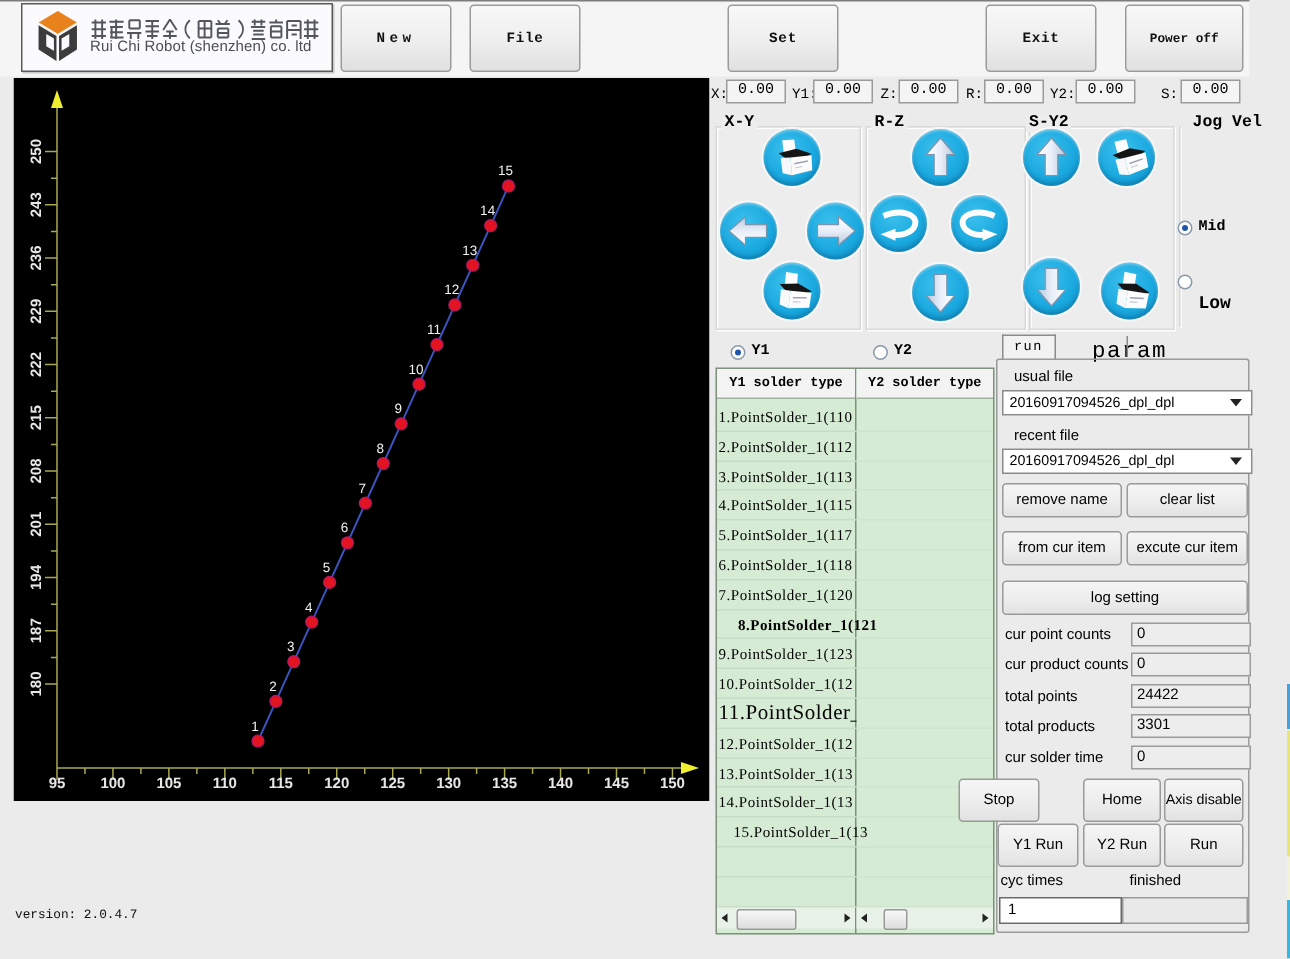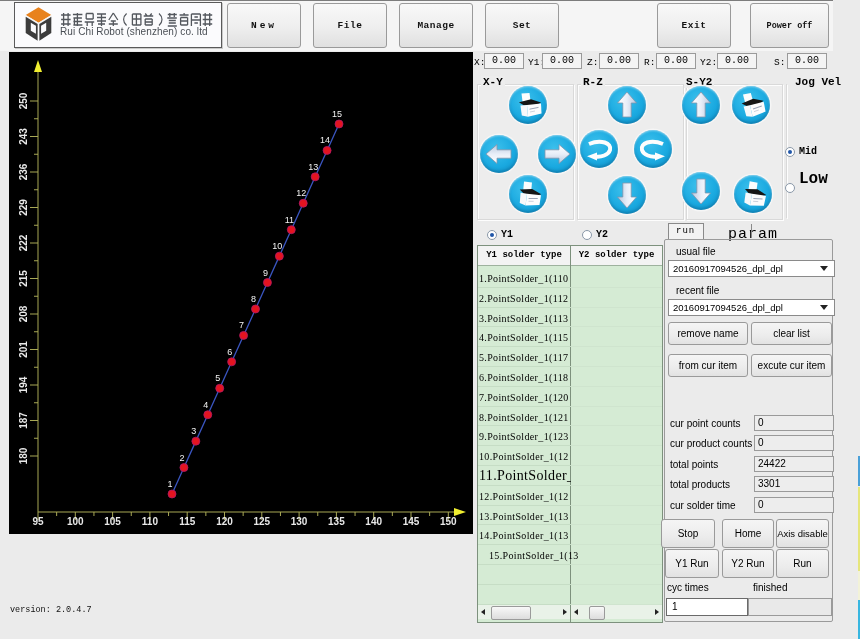--- a/index.html
+++ b/index.html
@@ -28,21 +28,20 @@
 .radio{width:10px;height:10px;border-radius:50%;background:#fff;border:1px solid #8a98a8;box-sizing:border-box;}
 .radio.sel::after{content:"";position:absolute;left:2px;top:2px;width:4px;height:4px;border-radius:50%;background:#2056a8;}
 </style></head>
 <body>
 <div id="win">
   <div class="abs" id="topbar"></div>
   <div class="abs" id="logobox"></div>
 
   <div class="abs tbtn" style="left:227px;letter-spacing:3px;">New</div>
   <div class="abs tbtn" style="left:313px;">File</div>
-  <div class="abs tbtn" style="left:399px;">Manage</div>
   <div class="abs tbtn" style="left:485px;">Set</div>
   <div class="abs tbtn" style="left:750px;width:77px;letter-spacing:0;font-size:8.5px;">Power off</div>
   <div class="abs tbtn" style="left:657px;">Exit</div>
 
   <svg class="abs" style="left:24px;top:6px;" width="29" height="36" viewBox="0 0 34 41">
     <polygon points="17,1 32,10 17,19 2,10" fill="#e8821d"></polygon>
     <polygon points="17,19 32,10 32,12 17,21" fill="#f5f5f5"></polygon>
     <polygon points="2,10 17,19 17,21 2,12" fill="#f5f5f5"></polygon>
     <polygon points="2,12 16,20.5 16,40 2,31" fill="#3c3c3c"></polygon>
     <polygon points="32,12 18,20.5 18,40 32,31" fill="#3c3c3c"></polygon>
@@ -364,21 +363,21 @@
             <line x1="1.5" y1="4.2" x2="10.5" y2="2.4" stroke="#9aa3b5" stroke-width="1"></line>
             <line x1="2" y1="7" x2="7" y2="6" stroke="#c3c9d6" stroke-width="0.8"></line>
           </g>
         </svg>
       </div>
     </div>
 
   <div class="abs radio sel" style="left:785px;top:147px;"></div>
   <div class="abs mono" style="left:799px;top:146px;font-size:10px;font-weight:bold;">Mid</div>
   <div class="abs radio" style="left:785px;top:183px;"></div>
-  <div class="abs mono" style="left:799px;top:170px;font-size:16px;font-weight:bold;">Low</div>
+  <div class="abs mono" style="left:799px;top:195px;font-size:12px;font-weight:bold;">Low</div>
 
   <div class="abs radio sel" style="left:487px;top:230px;"></div>
   <div class="abs mono" style="left:501px;top:229px;font-size:10px;font-weight:bold;">Y1</div>
   <div class="abs radio" style="left:582px;top:230px;"></div>
   <div class="abs mono" style="left:596px;top:229px;font-size:10px;font-weight:bold;">Y2</div>
 
   <div class="abs" id="tablewrap">
       <div class="abs" style="left: 92px; top: 0px; width: 1px; height: 376px; background: rgb(125, 145, 125);"></div>
       <div class="abs" style="left: 0px; top: 0px; width: 92px; height: 19px; background: rgb(243, 243, 243); border-bottom: 1px solid rgb(158, 178, 158); font-family: &quot;Liberation Mono&quot;, monospace; font-weight: bold; font-size: 9px; letter-spacing: 0px; text-align: center; line-height: 19px;"><span>Y1 solder type</span></div>
       <div class="abs" style="left: 93px; top: 0px; width: 91px; height: 19px; background: rgb(243, 243, 243); border-bottom: 1px solid rgb(158, 178, 158); font-family: &quot;Liberation Mono&quot;, monospace; font-weight: bold; font-size: 9px; letter-spacing: 0px; text-align: center; line-height: 19px;"><span>Y2 solder type</span></div>
@@ -389,21 +388,21 @@
       <div class="abs" style="left: 0px; top: 60.6px; width: 92px; height: 19.8px; line-height: 19.8px; border-bottom: 1px solid rgb(198, 221, 197); white-space: nowrap; overflow: hidden; padding-left: 1px;"><span style="font-family:Liberation Serif,serif;font-size:10px;letter-spacing:0.35px;">3.PointSolder_1(113</span></div>
       <div class="abs" style="left: 93px; top: 60.6px; width: 91px; height: 19.8px; border-bottom: 1px solid rgb(207, 228, 206);"></div>
       <div class="abs" style="left: 0px; top: 80.4px; width: 92px; height: 19.8px; line-height: 19.8px; border-bottom: 1px solid rgb(198, 221, 197); white-space: nowrap; overflow: hidden; padding-left: 1px;"><span style="font-family:Liberation Serif,serif;font-size:10px;letter-spacing:0.35px;">4.PointSolder_1(115</span></div>
       <div class="abs" style="left: 93px; top: 80.4px; width: 91px; height: 19.8px; border-bottom: 1px solid rgb(207, 228, 206);"></div>
       <div class="abs" style="left: 0px; top: 100.2px; width: 92px; height: 19.8px; line-height: 19.8px; border-bottom: 1px solid rgb(198, 221, 197); white-space: nowrap; overflow: hidden; padding-left: 1px;"><span style="font-family:Liberation Serif,serif;font-size:10px;letter-spacing:0.35px;">5.PointSolder_1(117</span></div>
       <div class="abs" style="left: 93px; top: 100.2px; width: 91px; height: 19.8px; border-bottom: 1px solid rgb(207, 228, 206);"></div>
       <div class="abs" style="left: 0px; top: 120px; width: 92px; height: 19.8px; line-height: 19.8px; border-bottom: 1px solid rgb(198, 221, 197); white-space: nowrap; overflow: hidden; padding-left: 1px;"><span style="font-family:Liberation Serif,serif;font-size:10px;letter-spacing:0.35px;">6.PointSolder_1(118</span></div>
       <div class="abs" style="left: 93px; top: 120px; width: 91px; height: 19.8px; border-bottom: 1px solid rgb(207, 228, 206);"></div>
       <div class="abs" style="left: 0px; top: 139.8px; width: 92px; height: 19.8px; line-height: 19.8px; border-bottom: 1px solid rgb(198, 221, 197); white-space: nowrap; overflow: hidden; padding-left: 1px;"><span style="font-family:Liberation Serif, serif;font-size:10px;letter-spacing:0.35px;">7.PointSolder_1(120</span></div>
       <div class="abs" style="left: 93px; top: 139.8px; width: 91px; height: 19.8px; border-bottom: 1px solid rgb(207, 228, 206);"></div>
-      <div class="abs" style="left: 0px; top: 159.6px; width: 92px; height: 19.8px; line-height: 19.8px; border-bottom: 1px solid rgb(198, 221, 197); white-space: nowrap; overflow: hidden; padding-left: 1px;"><span style="font-family:Liberation Serif,serif;font-size:10px;letter-spacing:0.35px;">8.PointSolder_1(121</span></div>
+      <div class="abs" style="left: 0px; top: 159.6px; width: 92px; height: 19.8px; line-height: 19.8px; border-bottom: 1px solid rgb(198, 221, 197); white-space: nowrap; overflow: hidden; padding-left: 14px; font-weight: bold;"><span style="font-family:Liberation Serif,serif;font-size:10px;letter-spacing:0.35px;">8.PointSolder_1(121</span></div>
       <div class="abs" style="left: 93px; top: 159.6px; width: 91px; height: 19.8px; border-bottom: 1px solid rgb(207, 228, 206);"></div>
       <div class="abs" style="left: 0px; top: 179.4px; width: 92px; height: 19.8px; line-height: 19.8px; border-bottom: 1px solid rgb(198, 221, 197); white-space: nowrap; overflow: hidden; padding-left: 1px;"><span style="font-family:Liberation Serif,serif;font-size:10px;letter-spacing:0.35px;">9.PointSolder_1(123</span></div>
       <div class="abs" style="left: 93px; top: 179.4px; width: 91px; height: 19.8px; border-bottom: 1px solid rgb(207, 228, 206);"></div>
       <div class="abs" style="left: 0px; top: 199.2px; width: 92px; height: 19.8px; line-height: 19.8px; border-bottom: 1px solid rgb(198, 221, 197); white-space: nowrap; overflow: hidden; padding-left: 1px;"><span style="font-family:Liberation Serif,serif;font-size:10px;letter-spacing:0.35px;">10.PointSolder_1(12</span></div>
       <div class="abs" style="left: 93px; top: 199.2px; width: 91px; height: 19.8px; border-bottom: 1px solid rgb(207, 228, 206);"></div>
       <div class="abs" style="left: 0px; top: 219px; width: 92px; height: 19.8px; line-height: 19.8px; border-bottom: 1px solid rgb(198, 221, 197); white-space: nowrap; overflow: hidden; padding-left: 1px;"><span style="font-family:Liberation Serif,serif;font-size:14px;letter-spacing:0.35px;margin-top:42px;">11.PointSolder_1(12</span></div>
       <div class="abs" style="left: 93px; top: 219px; width: 91px; height: 19.8px; border-bottom: 1px solid rgb(207, 228, 206);"></div>
       <div class="abs" style="left: 0px; top: 238.8px; width: 92px; height: 19.8px; line-height: 19.8px; border-bottom: 1px solid rgb(198, 221, 197); white-space: nowrap; overflow: hidden; padding-left: 1px;"><span style="font-family:Liberation Serif,serif;font-size:10px;letter-spacing:0.35px;">12.PointSolder_1(12</span></div>
       <div class="abs" style="left: 93px; top: 238.8px; width: 91px; height: 19.8px; border-bottom: 1px solid rgb(207, 228, 206);"></div>
       <div class="abs" style="left: 0px; top: 258.6px; width: 92px; height: 19.8px; line-height: 19.8px; border-bottom: 1px solid rgb(198, 221, 197); white-space: nowrap; overflow: hidden; padding-left: 1px;"><span style="font-family:Liberation Serif,serif;font-size:10px;letter-spacing:0.35px;">13.PointSolder_1(13</span></div>
@@ -443,33 +442,34 @@
 
   <div class="abs rlab" style="left:676px;top:246px;">usual file</div>
   <div class="abs drop" style="top:260px;">20160917094526_dpl_dpl<span style="position:absolute;right:6px;top:5px;width:0;height:0;border-left:4px solid transparent;border-right:4px solid transparent;border-top:5px solid #222;"></span></div>
   <div class="abs rlab" style="left:676px;top:285px;">recent file</div>
   <div class="abs drop" style="top:299px;">20160917094526_dpl_dpl<span style="position:absolute;right:6px;top:5px;width:0;height:0;border-left:4px solid transparent;border-right:4px solid transparent;border-top:5px solid #222;"></span></div>
 
   <div class="abs rbtn" style="left:668px;top:322px;width:78px;height:21px;">remove name</div>
   <div class="abs rbtn" style="left:751px;top:322px;width:79px;height:21px;">clear list</div>
   <div class="abs rbtn" style="left:668px;top:354px;width:78px;height:21px;">from cur item</div>
   <div class="abs rbtn" style="left:751px;top:354px;width:79px;height:21px;">excute cur item</div>
+  <div class="abs rbtn" style="left:668px;top:387px;width:162px;height:21px;">log setting</div>
 
   <div class="abs rlab" style="left:670px;top:418px;">cur point counts</div>
     <div class="abs cfield" style="top:415px;">0</div>
   <div class="abs rlab" style="left:670px;top:438px;">cur product counts</div>
     <div class="abs cfield" style="top:435px;">0</div>
   <div class="abs rlab" style="left:670px;top:459px;">total points</div>
     <div class="abs cfield" style="top:456px;">24422</div>
   <div class="abs rlab" style="left:670px;top:479px;">total products</div>
     <div class="abs cfield" style="top:476px;">3301</div>
   <div class="abs rlab" style="left:670px;top:500px;">cur solder time</div>
     <div class="abs cfield" style="top:497px;">0</div>
 
-  <div class="abs rbtn" style="left:661px;top:519px;width:52px;height:27px;text-align:right;">Stop</div>
+  <div class="abs rbtn" style="left:639px;top:519px;width:52px;height:27px;text-align:right;">Stop</div>
   <div class="abs rbtn" style="left:722px;top:519px;width:50px;height:27px;">Home</div>
   <div class="abs rbtn" style="left:776px;top:519px;width:51px;height:27px;font-size:9.5px;">Axis disable</div>
   <div class="abs rbtn" style="left:665px;top:549px;width:52px;height:27px;">Y1 Run</div>
   <div class="abs rbtn" style="left:722px;top:549px;width:50px;height:27px;">Y2 Run</div>
   <div class="abs rbtn" style="left:776px;top:549px;width:51px;height:27px;">Run</div>
 
   <div class="abs rlab" style="left:667px;top:582px;">cyc times</div>
   <div class="abs rlab" style="left:753px;top:582px;">finished</div>
   <div class="abs" style="left:666px;top:598px;width:75px;height:16px;background:#fff;border:1px solid #6a6a6a;font-size:10px;line-height:16px;padding-left:5px;">1</div>
   <div class="abs" style="left:748px;top:598px;width:82px;height:16px;background:#e9e9e9;border:1px solid #9a9a9a;"></div>

